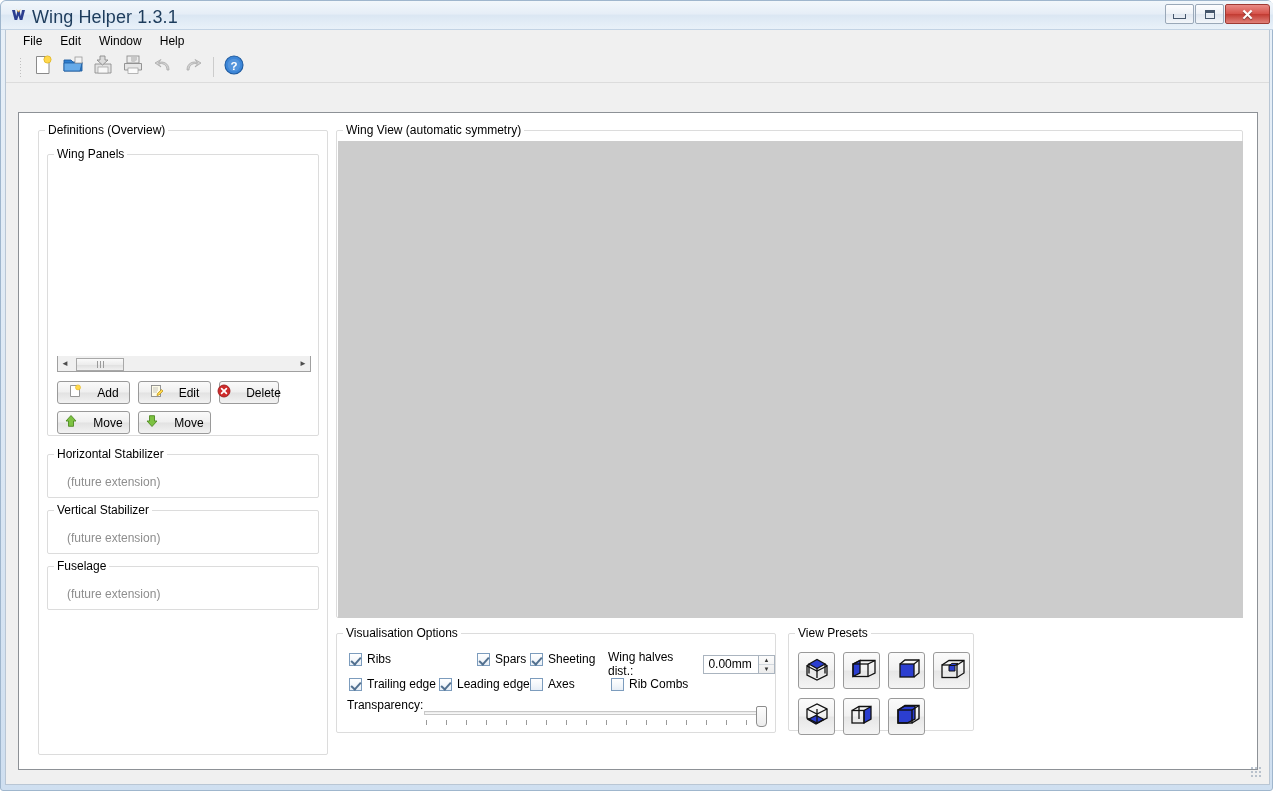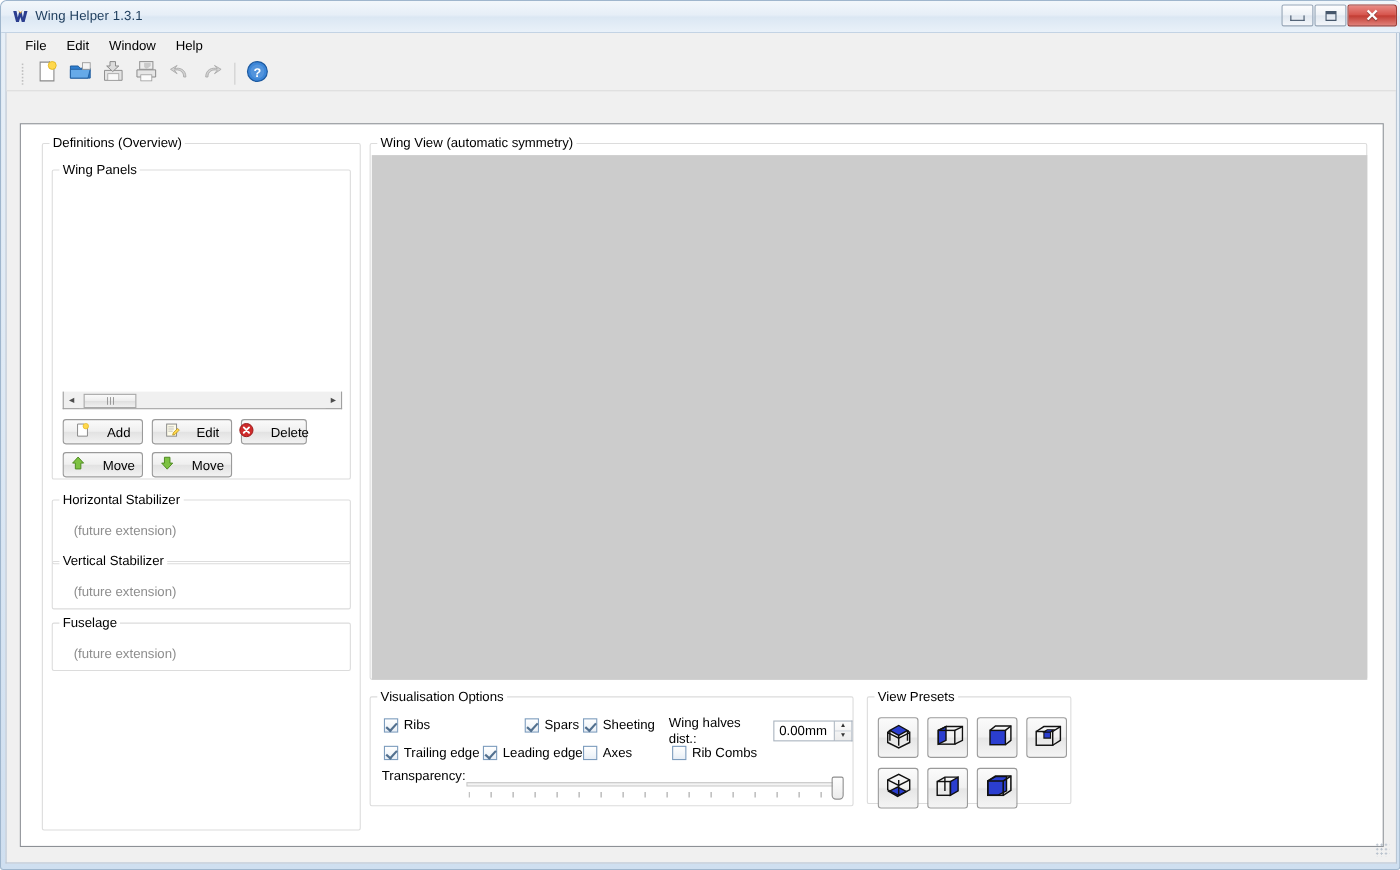--- a/index.html
+++ b/index.html
@@ -30,21 +30,21 @@
     border-radius: 6px 6px 0 0;
     background: linear-gradient(to bottom, #f2f7fb 0%, #e6eef7 45%, #dbe7f3 52%, #e9f1f9 100%);
     border-bottom: 1px solid #c3d3e4;
   }
   .title-icon {
     position: absolute; left: 9px; top: 6px;
     width: 17px; height: 17px;
   }
   .title-text {
     position: absolute; left: 31px; top: 6px;
-    font-size: 12px;
+    font-size: 18px;
     color: #1d3c5c;
     letter-spacing: 0.1px;
   }
   .winbtns {
     position: absolute; right: 4px; top: 3px;
     display: flex; gap: 1px;
   }
   .winbtn {
     width: 29px; height: 20px;
     border: 1px solid #9aa8b8;
@@ -528,21 +528,21 @@
           <div class="btn" style="left:90px; top:256px; width:73px;">
             <span>
               <svg width="14" height="14" viewBox="0 0 14 14">
                 <path d="M7 12.5 L12 7 H9.5 V1.7 H4.5 V7 H2 Z" fill="#7dc242" stroke="#4e8a21" stroke-width="0.9"></path>
               </svg>
             </span>
             <span>Move</span>
           </div>
         </div>
 
-        <div class="group stab-group" style="left:8px; top:323px; width:272px; height:59px;">
+        <div class="group stab-group" style="left:8px; top:323px; width:272px; height:44px;">
           <span class="legend">Horizontal Stabilizer</span>
           <div class="stab-inner">(future extension)</div>
         </div>
 
         <div class="group stab-group" style="left:8px; top:379px; width:272px; height:44px;">
           <span class="legend">Vertical Stabilizer</span>
           <div class="stab-inner">(future extension)</div>
         </div>
 
         <div class="group stab-group" style="left:8px; top:435px; width:272px; height:44px;">

